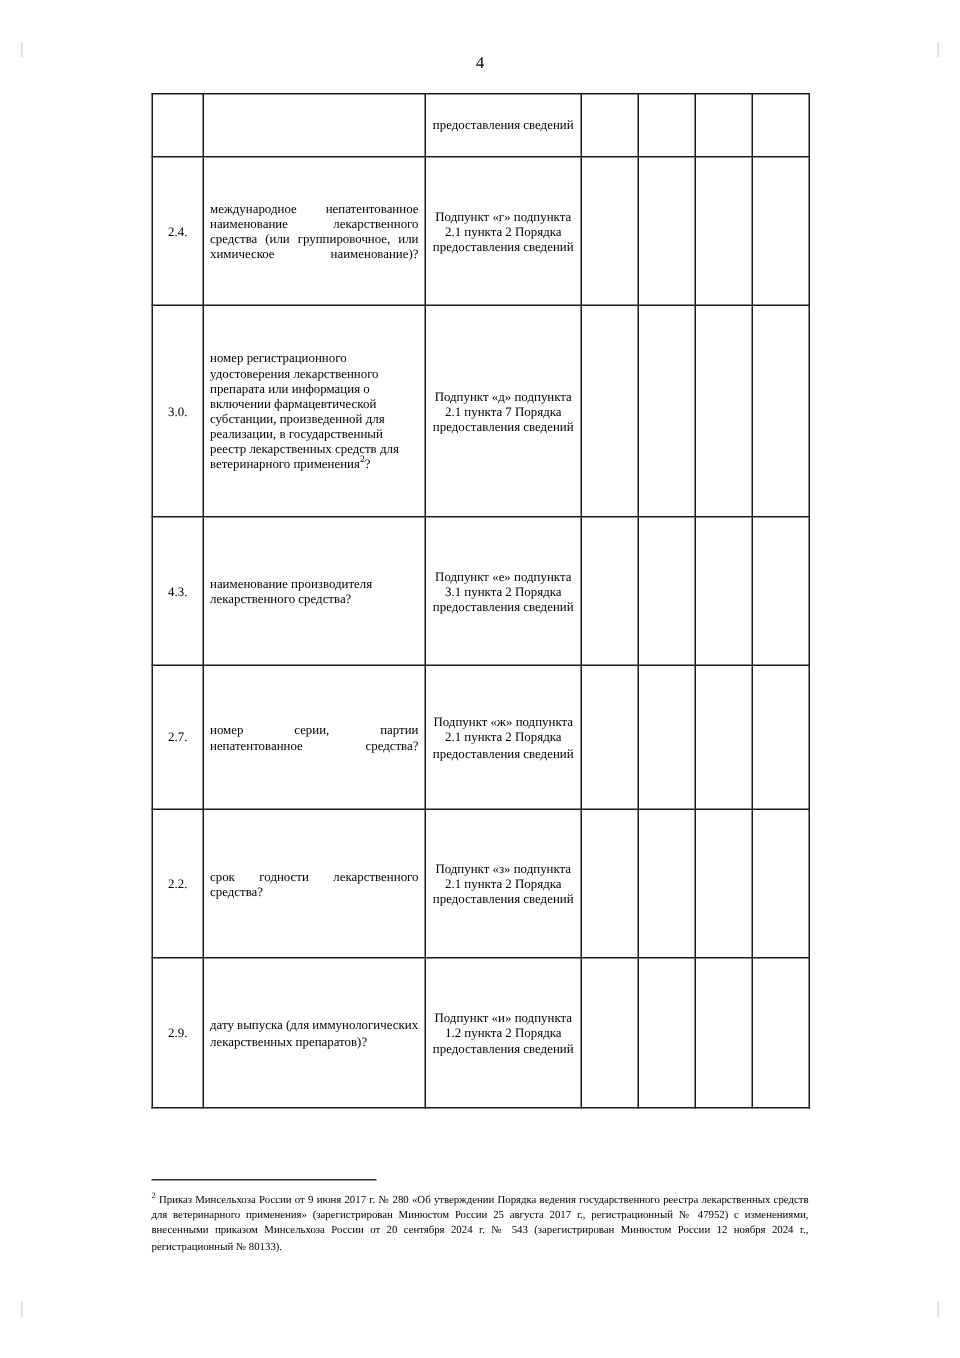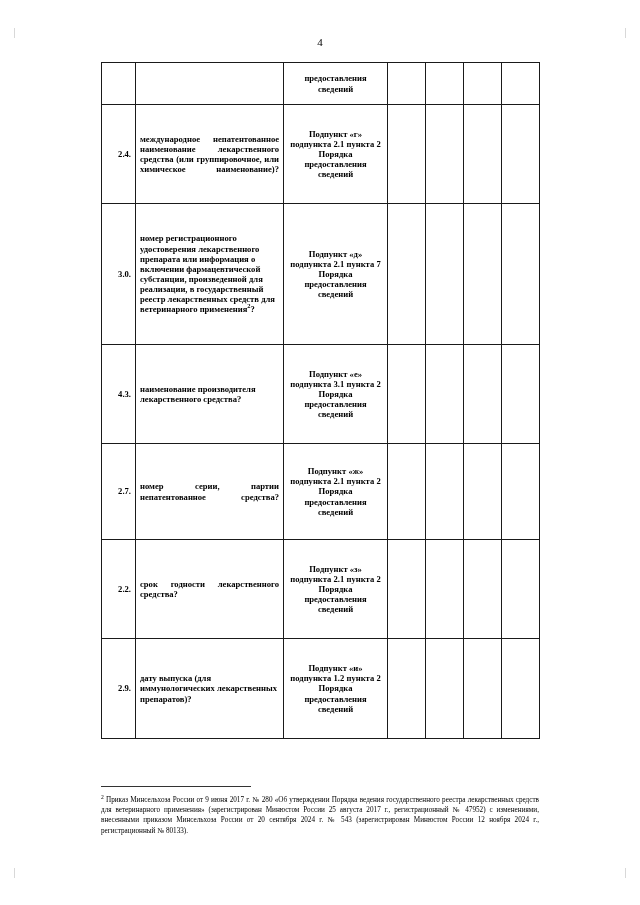--- a/index.html
+++ b/index.html
@@ -41,39 +41,38 @@
   .mm3 { left: 625px; top: 28px; }
   .mm4 { left: 625px; top: 868px; }
 
   table.doc-table {
     position: absolute;
     top: 62px;
     left: 101px;
     width: 438px;
     border-collapse: collapse;
     table-layout: fixed;
-    font-weight: bold;
   }
   table.doc-table td {
     border: 1px solid #1a1a1a;
     vertical-align: middle;
     padding: 3px 4px;
     font-size: 8.6px;
     line-height: 1.18;
   }
   col.c-num   { width: 34px; }
   col.c-quest { width: 148px; }
   col.c-norm  { width: 104px; }
   col.c-a     { width: 38px; }
   col.c-b     { width: 38px; }
   col.c-c     { width: 38px; }
   col.c-d     { width: 38px; }
 
   td.num {
-    text-align: right;
+    text-align: center;
     font-size: 9px;
   }
   td.question {
     text-align: justify;
     text-align-last: justify;
     font-size: 9px;
     line-height: 1.25;
     padding: 4px 6px;
   }
   td.question.nojust {

